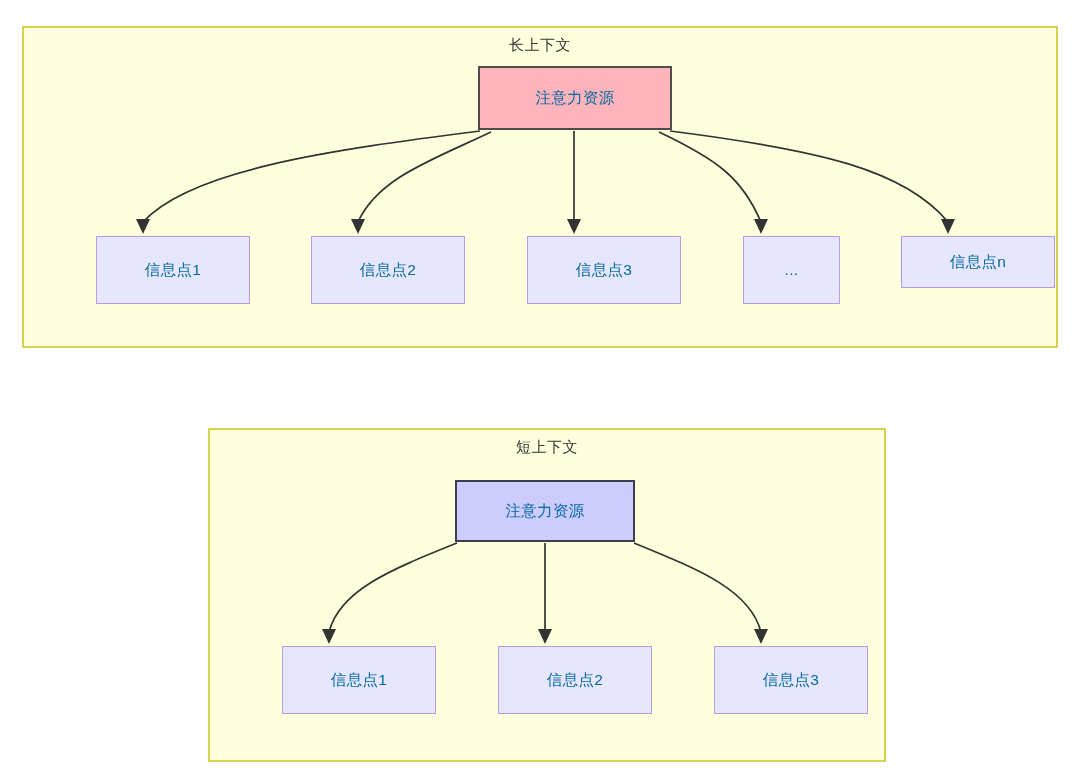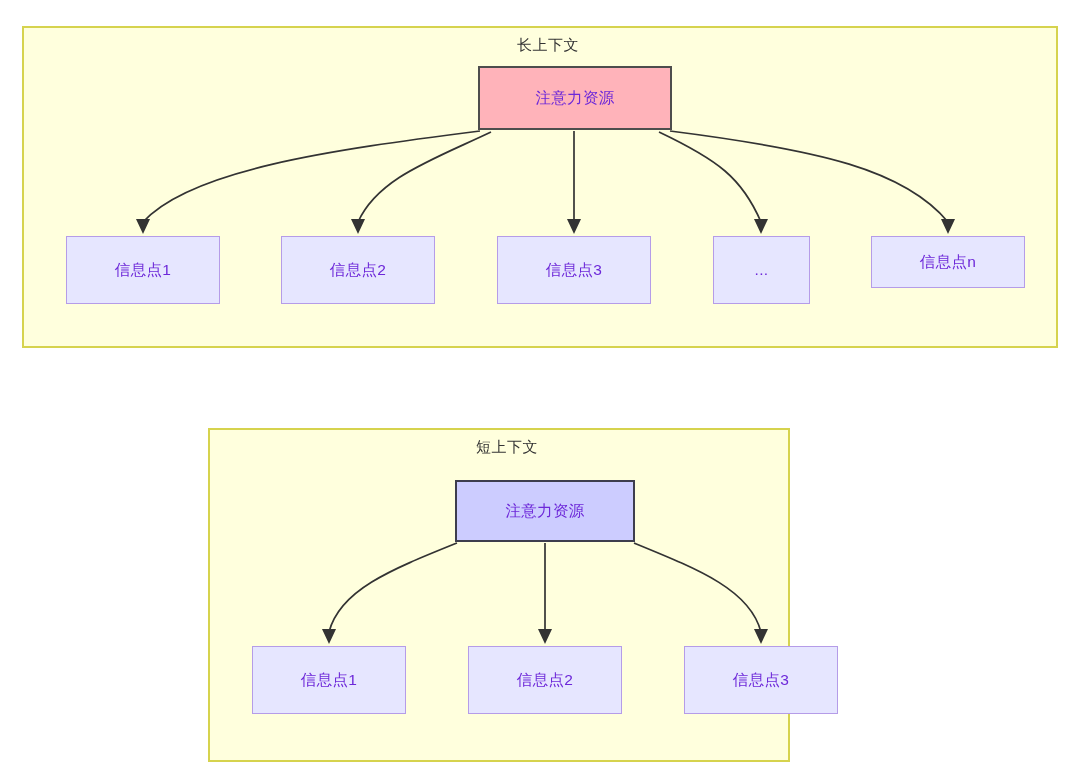--- a/index.html
+++ b/index.html
@@ -29,43 +29,43 @@
   }
   .group-title {
     position: absolute;
     width: 100%;
     top: 8px;
     left: 0;
     text-align: center;
     font-size: 15px;
     color: #333333;
     letter-spacing: 0.5px;
-    padding-left: 8px;
   }
   .node {
     position: absolute;
     box-sizing: border-box;
     display: flex;
     align-items: center;
     justify-content: center;
     font-size: 15.5px;
-    color: #6d28d9;
+    color: #0369a1;
     letter-spacing: 0.3px;
   }
   .node-attention-long {
     background: #ffb3ba;
     border: 2px solid #4d4d4d;
   }
   .node-attention-short {
     background: #ccccff;
     border: 2px solid #3d3d4d;
   }
   .node-info {
     background: #e6e6ff;
     border: 1.6px solid #b59ce8;
+    margin-left: 30px;
   }
   svg.edges {
     position: absolute;
     left: 0;
     top: 0;
     width: 1080px;
     height: 774px;
     pointer-events: none;
     overflow: visible;
   }
@@ -105,21 +105,21 @@
   </div>
 
   <div class="node node-info" style="left:713px; top:236px; width:97px; height:68px;">
     <span>...</span>
   </div>
 
   <div class="node node-info" style="left:871px; top:236px; width:154px; height:52px;">
     <span>信息点n</span>
   </div>
 
-  <div class="group-box" style="left:208px; top:428px; width:582px; height:334px;">
+  <div class="group-box" style="left:208px; top:428px; width:678px; height:334px;">
     <div class="group-title">短上下文</div>
   </div>
 
   <div class="node node-attention-short" style="left:455px; top:480px; width:180px; height:62px;">
     <span>注意力资源</span>
   </div>
 
   <div class="node node-info" style="left:252px; top:646px; width:154px; height:68px;">
     <span>信息点1</span>
   </div>

